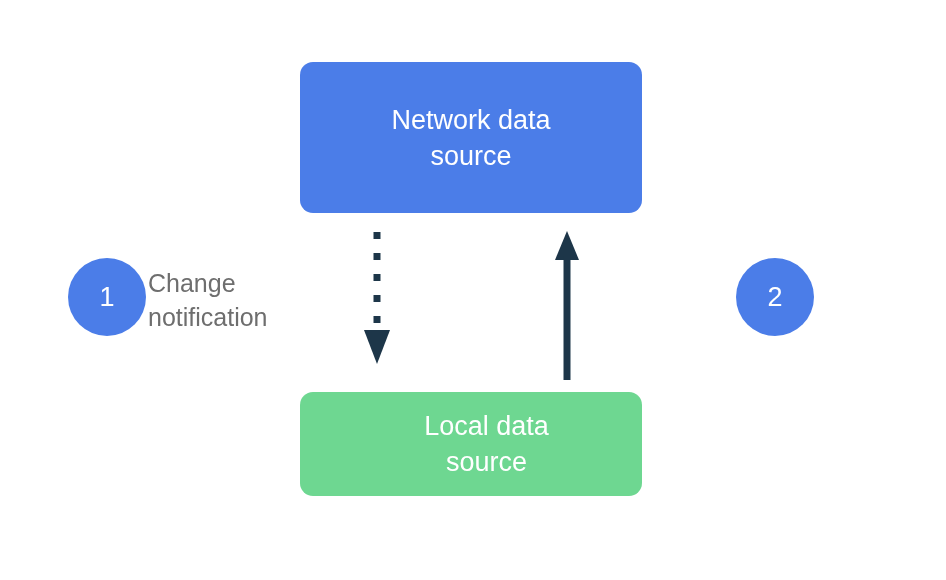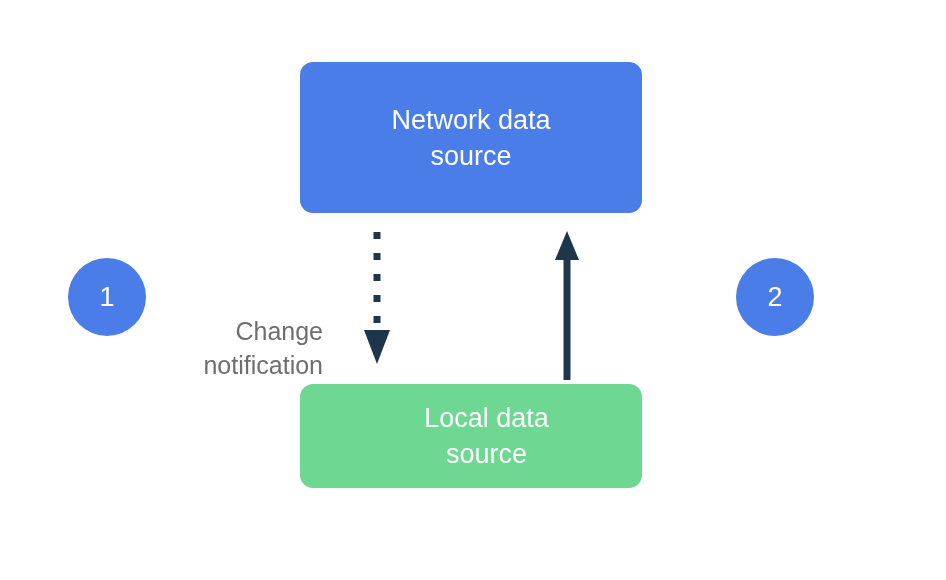--- a/index.html
+++ b/index.html
@@ -36,21 +36,21 @@
     font-weight: 400;
     color: var(--box-text);
     text-align: center;
   }
   .box-network {
     left: 300px; top: 62px;
     width: 342px; height: 151px;
     background: var(--blue);
   }
   .box-local {
-    left: 300px; top: 384px;
+    left: 300px; top: 392px;
     width: 342px; height: 104px;
     background: var(--green);
     padding-left: 31px;
   }
 
   .arrow-svg { position: absolute; overflow: visible; }
   .arrow-svg .shaft { stroke: var(--arrow); stroke-width: 7; fill: none; }
   .arrow-svg .shaft.dotted { stroke-dasharray: 7 14; stroke-linecap: butt; }
   .arrow-svg .head { fill: var(--arrow); }
   #arrow-down { left: 360px; top: 226px; }
@@ -71,22 +71,21 @@
     line-height: 1;
   }
   .badge-1 { left: 68px; top: 258px; }
   .badge-2 { left: 736px; top: 258px; }
 
   .step-label {
     position: absolute;
     color: var(--label-text);
     font-size: 25px;
     line-height: 34px;
-    text-align: right;
-    margin-top: 48px;
+    text-align: left;
   }
   .step-label-1 { left: 148px; top: 266px; width: 175px; }
   .step-label-2 { left: 593px; top: 266px; width: 140px; }
 </style>
 </head>
 <body>
 
 <div class="canvas">
 
   <div class="box box-network">

